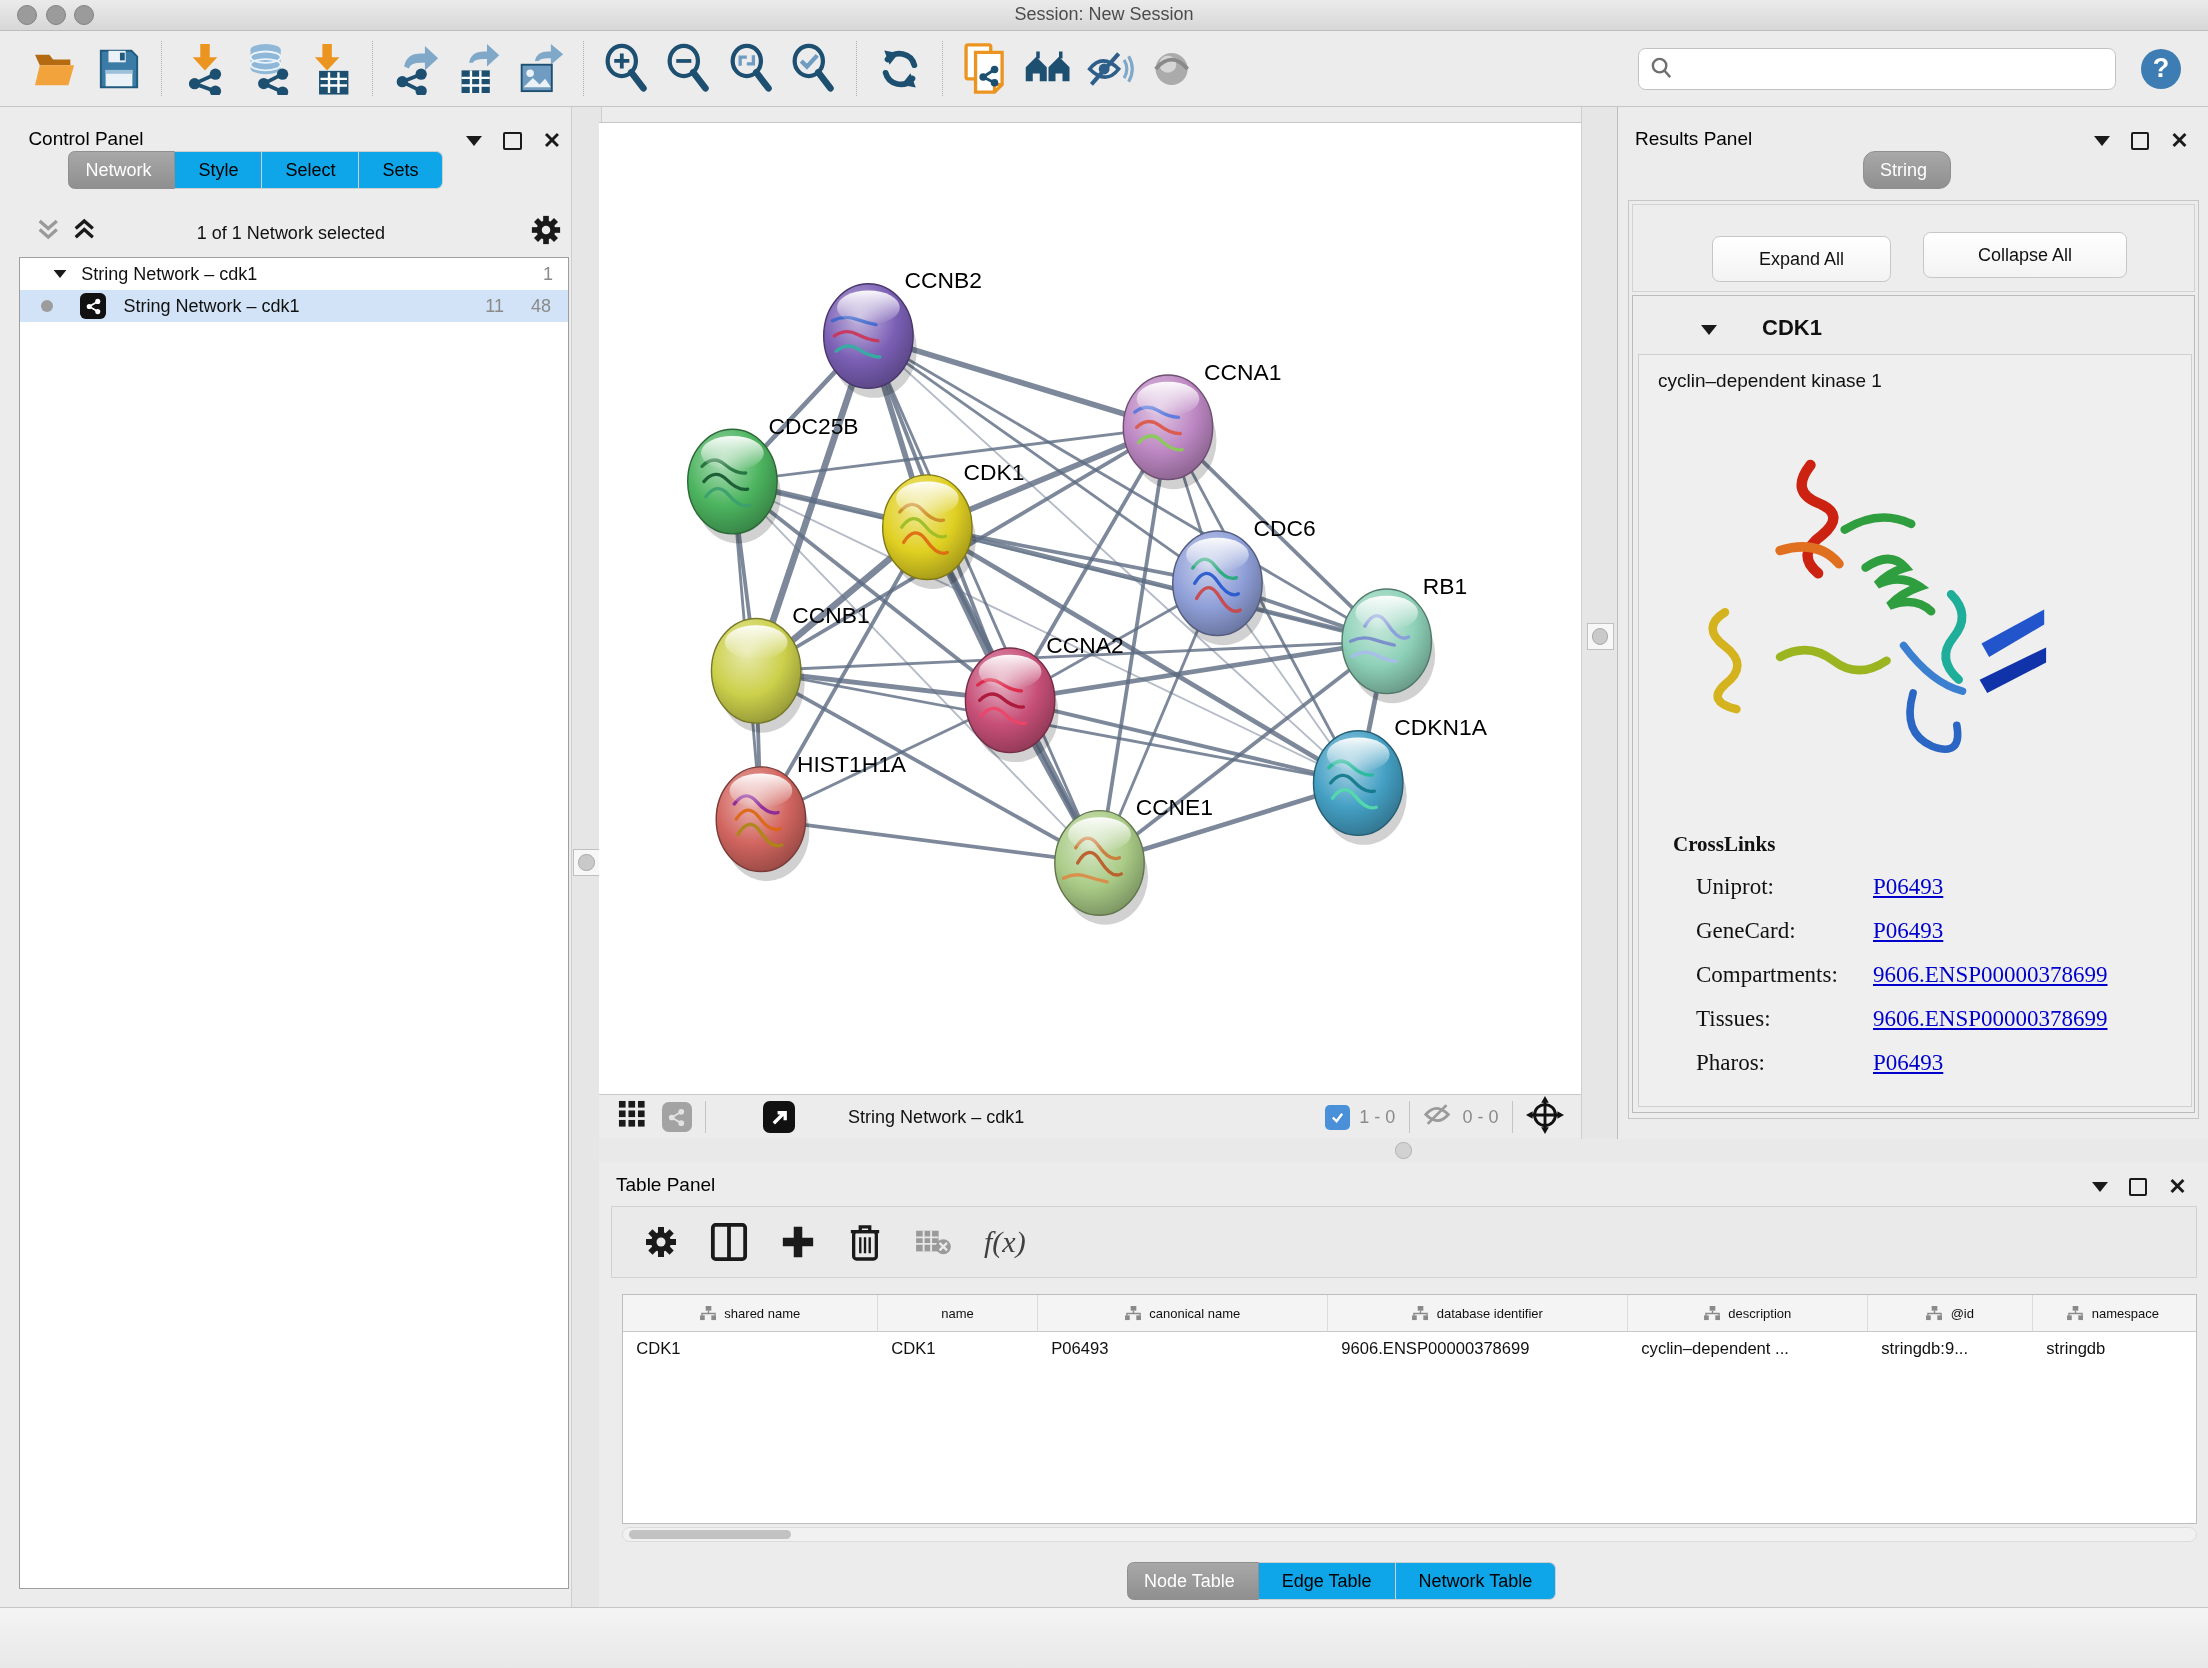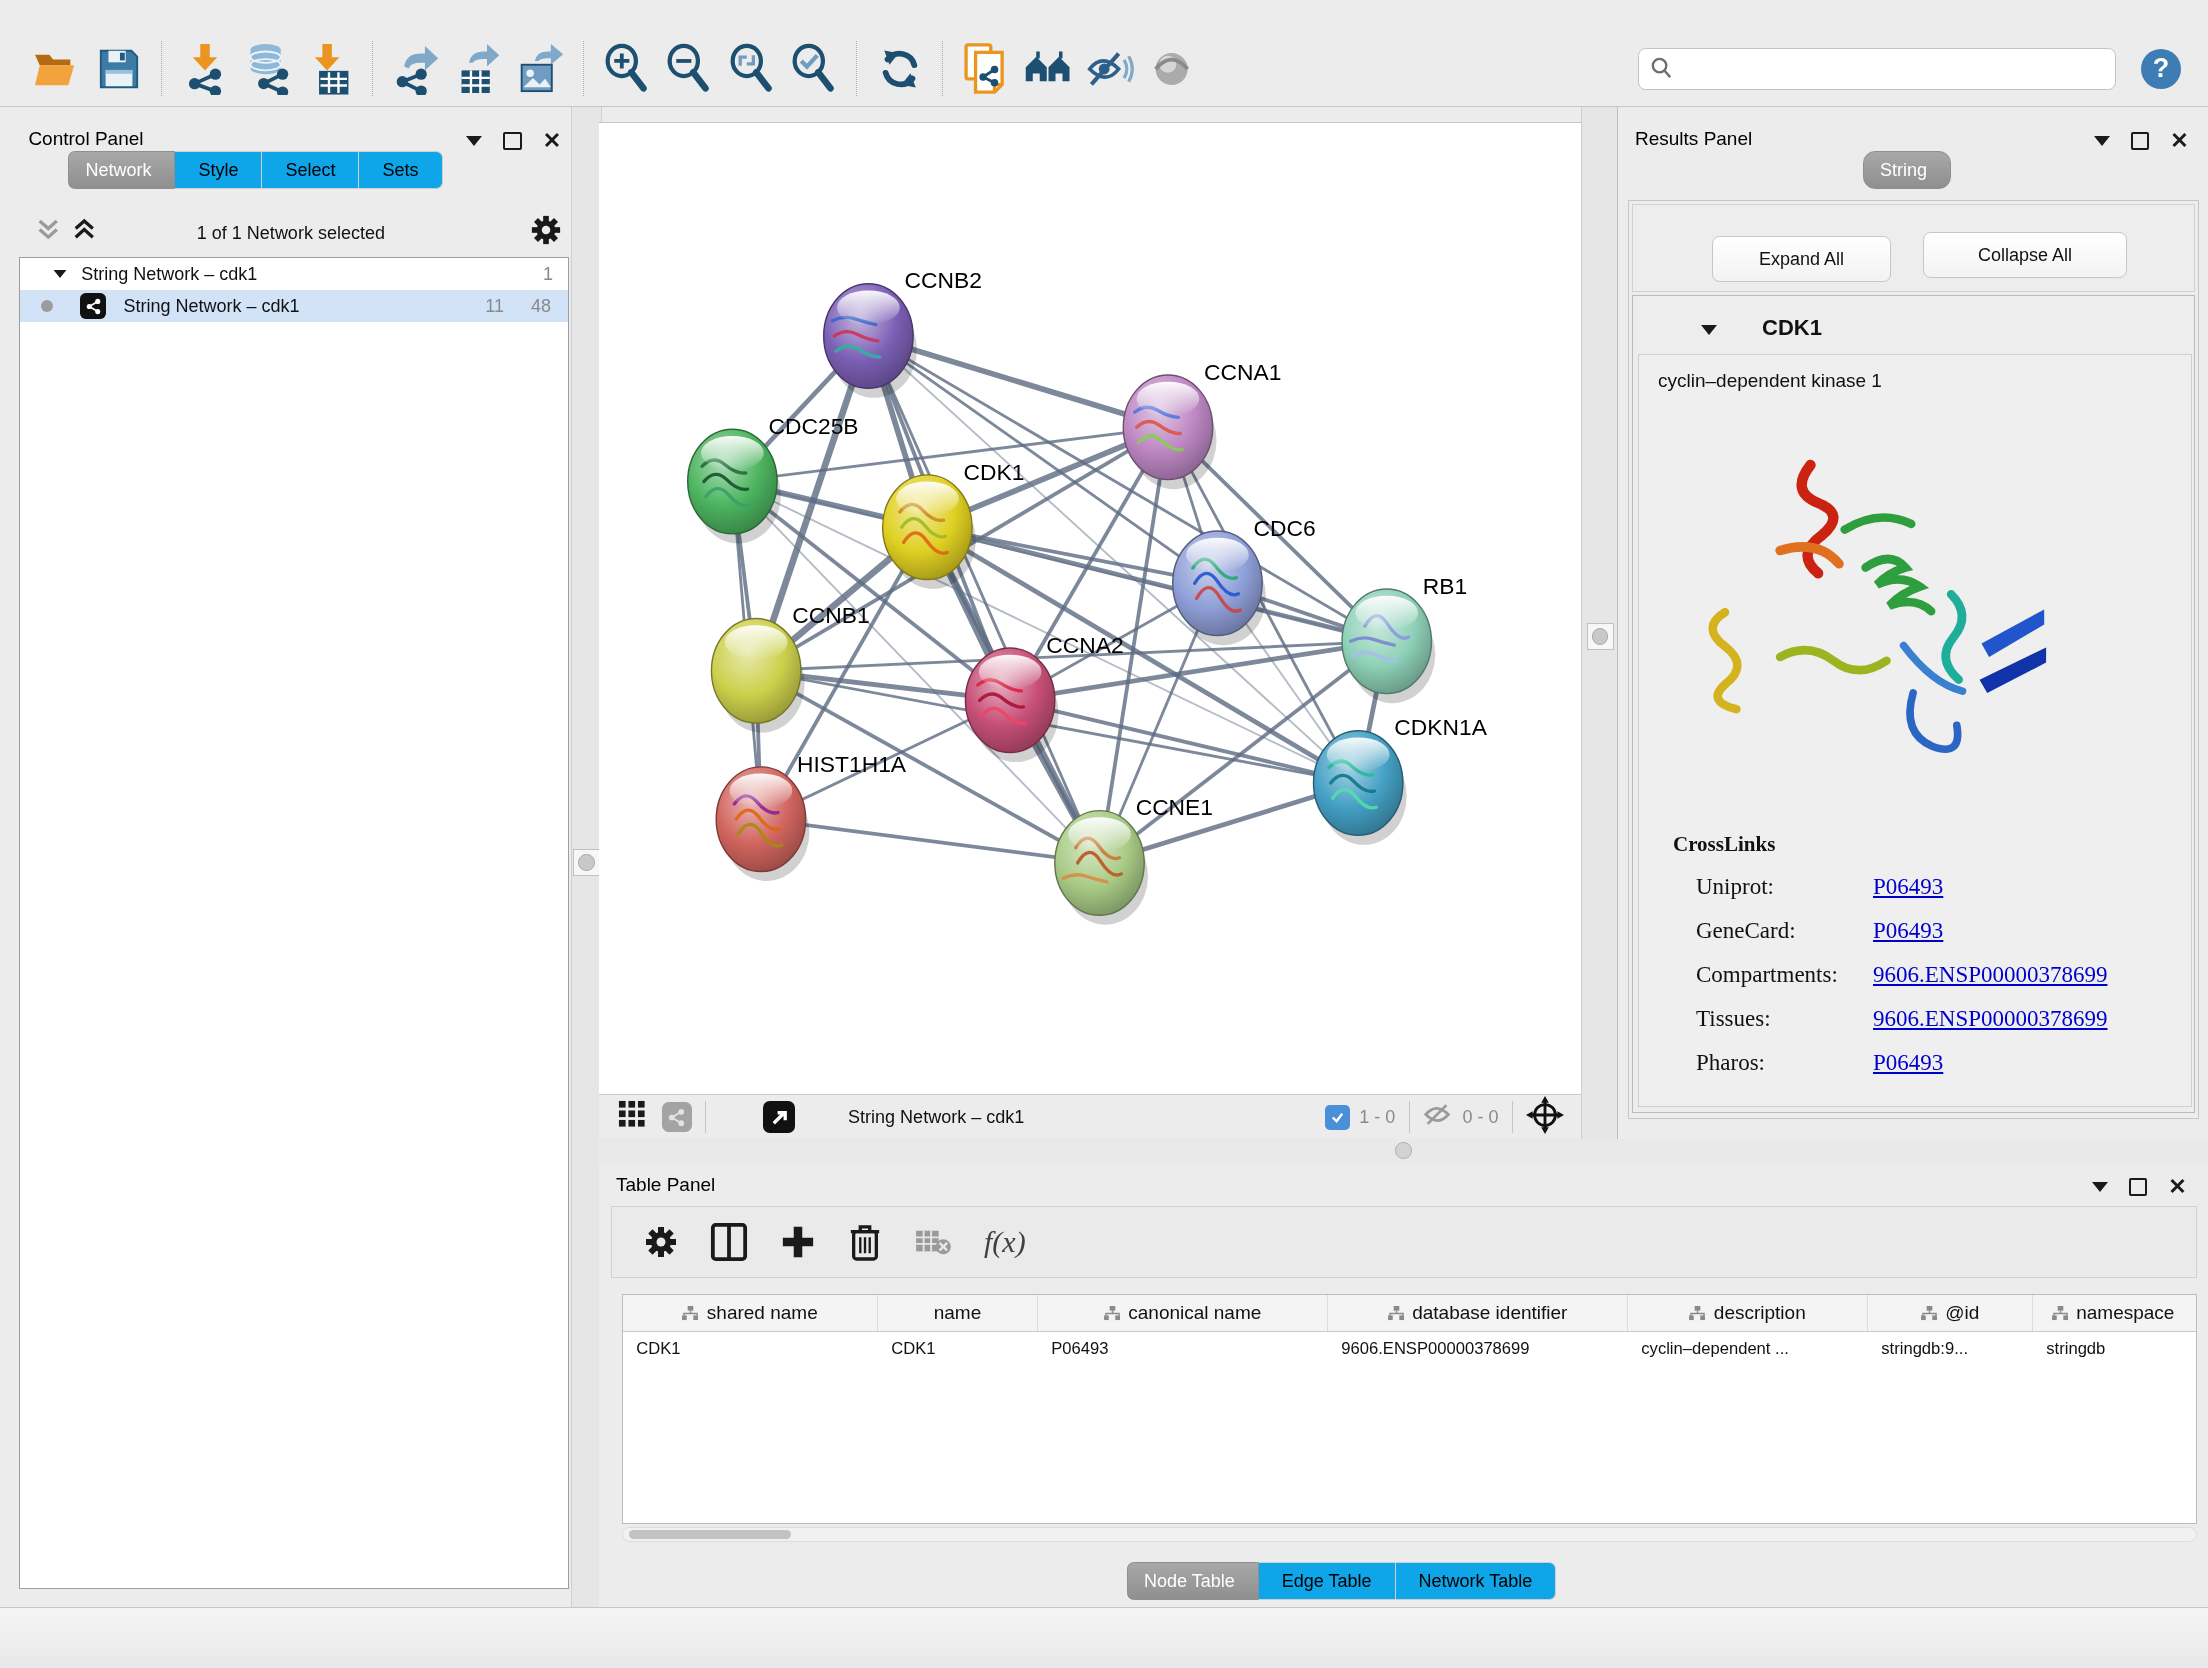--- a/index.html
+++ b/index.html
@@ -40,21 +40,21 @@
   .grab i{width:14.3px;height:14.3px;border-radius:50%;background:#c9c9c9;border:1px solid #ababab;}
   
   .net-canvas{left:599px;top:122px;width:982px;height:972px;background:#fff;border-top:1px solid #c6c6c6;}
   .net-status{left:599px;top:1094px;width:982px;height:44px;background:#ececec;border-top:1px solid #c9c9c9;border-bottom:1px solid #c9c9c9;display:flex;align-items:center;font-size:18px;}
   .ns-sep{width:0;height:32px;border-left:1px solid #c4c4c4;margin:0 13.3px;}
   .hsplit{left:599px;top:1138px;width:1609px;height:25px;background:#e9e9e9;display:flex;align-items:center;justify-content:center;}
   
   .tp-toolbar{left:611px;top:1206px;width:1586px;height:72px;background:#eaeaea;border:1px solid #d2d2d2;display:flex;align-items:center;gap:32px;padding-left:32px;box-sizing:border-box;}
   .tbl{left:622px;top:1294px;width:1575px;height:230px;background:#fff;border:1px solid #bdbdbd;box-sizing:border-box;}
   .tbl-head{display:flex;height:36px;background:#f4f4f4;border-bottom:1px solid #c9c9c9;}
-  .th{display:flex;align-items:center;justify-content:center;gap:7.6px;font-size:19px;border-right:1px solid #dcdcdc;box-sizing:border-box;overflow:hidden;white-space:nowrap;}
+  .th{display:flex;align-items:center;justify-content:center;gap:7.6px;font-size:13px;border-right:1px solid #dcdcdc;box-sizing:border-box;overflow:hidden;white-space:nowrap;}
   .tbl-row{display:flex;height:34px;}
   .td{display:flex;align-items:center;font-size:16.6px;padding-left:13.3px;box-sizing:border-box;overflow:hidden;white-space:nowrap;}
   .c0{width:255px}.c1{width:160px}.c2{width:290px}.c3{width:300px}.c4{width:240px}.c5{width:165px}.c6{width:160px;border-right:none}
   .hscroll{left:622px;top:1527px;width:1575px;height:15px;background:#f1f1f1;border:1px solid #dcdcdc;border-radius:7.6px;box-sizing:border-box;}
   .hthumb{left:5.7px;top:1.9px;width:162px;height:9.5px;border-radius:4.8px;background:#c2c2c2;}
   
   .rp-box{left:1628px;top:200px;width:571px;height:919px;background:#ededed;border:1px solid #c6c6c6;box-sizing:border-box;}
   .rp-btnbar{left:1632px;top:204px;width:563px;height:88px;background:#ededed;border:1px solid #d2d2d2;box-sizing:border-box;}
   .btn{background:linear-gradient(#ffffff,#f3f3f3);border:1px solid #c6c6c6;border-radius:7.6px;font-size:18px;display:flex;align-items:center;justify-content:center;}
   .rp-section{left:1632px;top:295px;width:563px;height:818px;background:#ededed;border:1px solid #bbb;box-sizing:border-box;}
@@ -65,20 +65,26 @@
   a.xlink{color:#0000cc;text-decoration:underline;}
   
   .bottombar{left:0;top:1607px;width:2208px;height:61px;background:linear-gradient(#f4f4f4,#e8e8e8);border-top:1px solid #c6c6c6;}
   .chev{stroke:#1a1a1a;stroke-width:3.5;fill:none;}
 </style>
 </head>
 <body>
 
 <div id="app">
 
+  <div class="abs titlebar">
+    <div class="abs tl" style="left:17px;"></div>
+    <div class="abs tl" style="left:46px;"></div>
+    <div class="abs tl" style="left:74px;"></div>
+    <div class="abs title-text">Session: New Session</div>
+  </div>
 
   <div class="abs toolbar">
     <div style="width:25px;flex:0 0 auto;"></div>
     <span class="tb-ic">
       <svg width="48" height="42" viewBox="0 0 50 44">
           <path d="M3 7h15l4 5h18v6H8z" fill="#b36a10"></path>
           <path d="M8 18h36l-6 21H3z" fill="#f2a33c"></path>
         </svg>
     </span>
     <span class="tb-ic">

